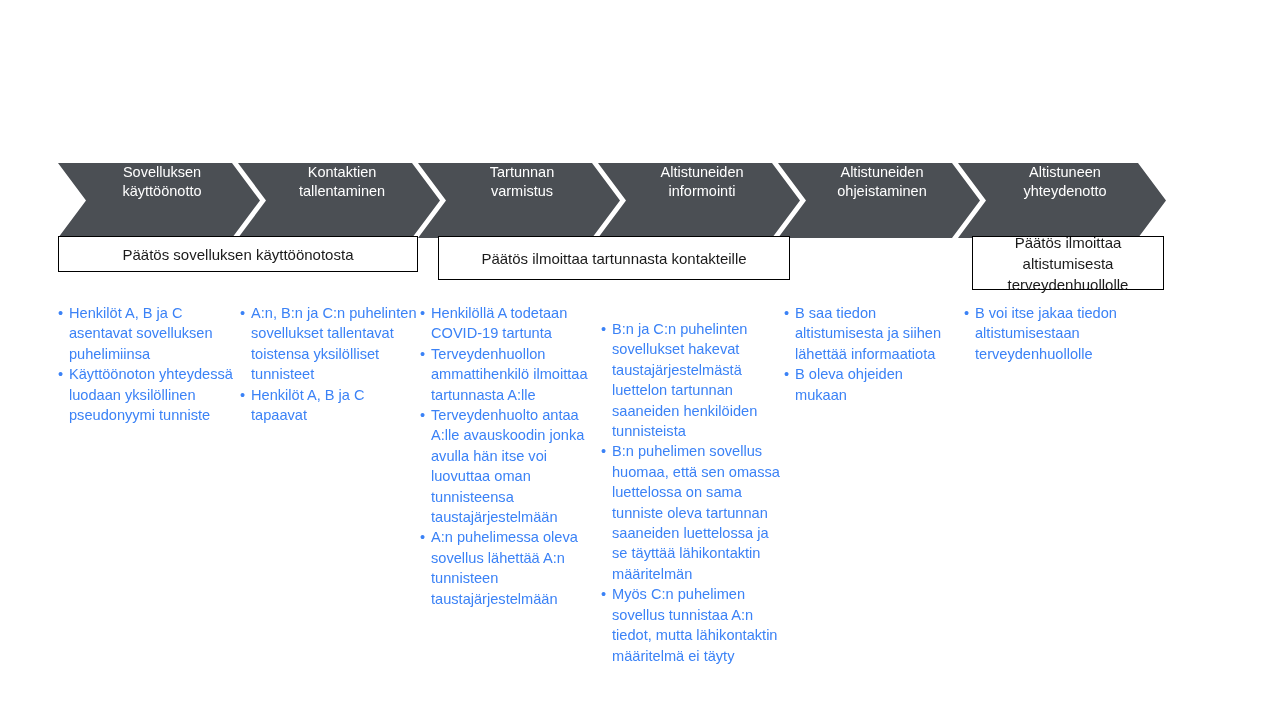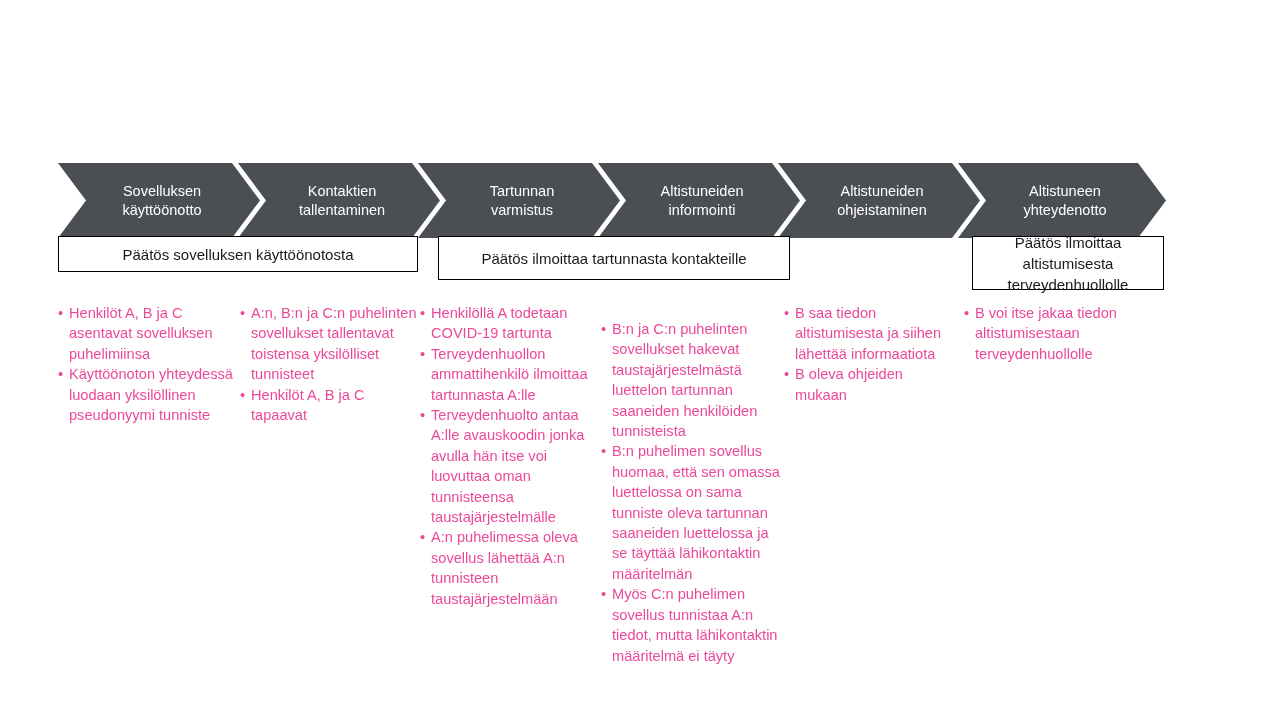--- a/index.html
+++ b/index.html
@@ -23,21 +23,20 @@
     top: 163px;
     width: 1108px;
     height: 75px;
   }
   .chevron {
     position: absolute;
     top: 0;
     height: 75px;
     background: #4b4f54;
     display: flex;
-    align-items: center;
     justify-content: center;
     box-sizing: border-box;
   }
   .chevron .chev-label {
     color: #ffffff;
     font-size: 14.5px;
     line-height: 19px;
     text-align: center;
     padding-left: 16px;
     padding-right: 10px;
@@ -74,21 +73,21 @@
     margin: 0;
     padding: 0;
     list-style: none;
   }
   .bullet-col li {
     position: relative;
     padding-left: 11px;
     margin: 0 0 0 0;
     font-size: 14.6px;
     line-height: 20.4px;
-    color: #ec4899;
+    color: #3b82f6;
   }
   .bullet-col li::before {
     content: "\2022";
     position: absolute;
     left: 0;
     top: 0;
     font-size: 14.6px;
     line-height: 20.4px;
   }
 </style>
@@ -154,21 +153,21 @@
   <ul>
     <li>A:n, B:n ja C:n puhelinten sovellukset tallentavat toistensa yksilölliset tunnisteet</li>
     <li>Henkilöt A, B ja C tapaavat</li>
   </ul>
 </div>
 
 <div class="bullet-col" style="left:420px;top:303px;width:178px;">
   <ul>
     <li>Henkilöllä A todetaan COVID-19 tartunta</li>
     <li>Terveydenhuollon ammattihenkilö ilmoittaa tartunnasta A:lle</li>
-    <li>Terveydenhuolto antaa A:lle avauskoodin jonka avulla hän itse voi luovuttaa oman tunnisteensa taustajärjestelmälle</li>
+    <li>Terveydenhuolto antaa A:lle avauskoodin jonka avulla hän itse voi luovuttaa oman tunnisteensa taustajärjestelmään</li>
     <li>A:n puhelimessa oleva sovellus lähettää A:n tunnisteen taustajärjestelmään</li>
   </ul>
 </div>
 
 <div class="bullet-col" style="left:601px;top:319px;width:180px;">
   <ul>
     <li>B:n ja C:n puhelinten sovellukset hakevat taustajärjestelmästä luettelon tartunnan saaneiden henkilöiden tunnisteista</li>
     <li>B:n puhelimen sovellus huomaa, että sen omassa luettelossa on sama tunniste oleva tartunnan saaneiden luettelossa ja se täyttää lähikontaktin määritelmän</li>
     <li>Myös C:n puhelimen sovellus tunnistaa A:n tiedot, mutta lähikontaktin määritelmä ei täyty</li>
   </ul>

